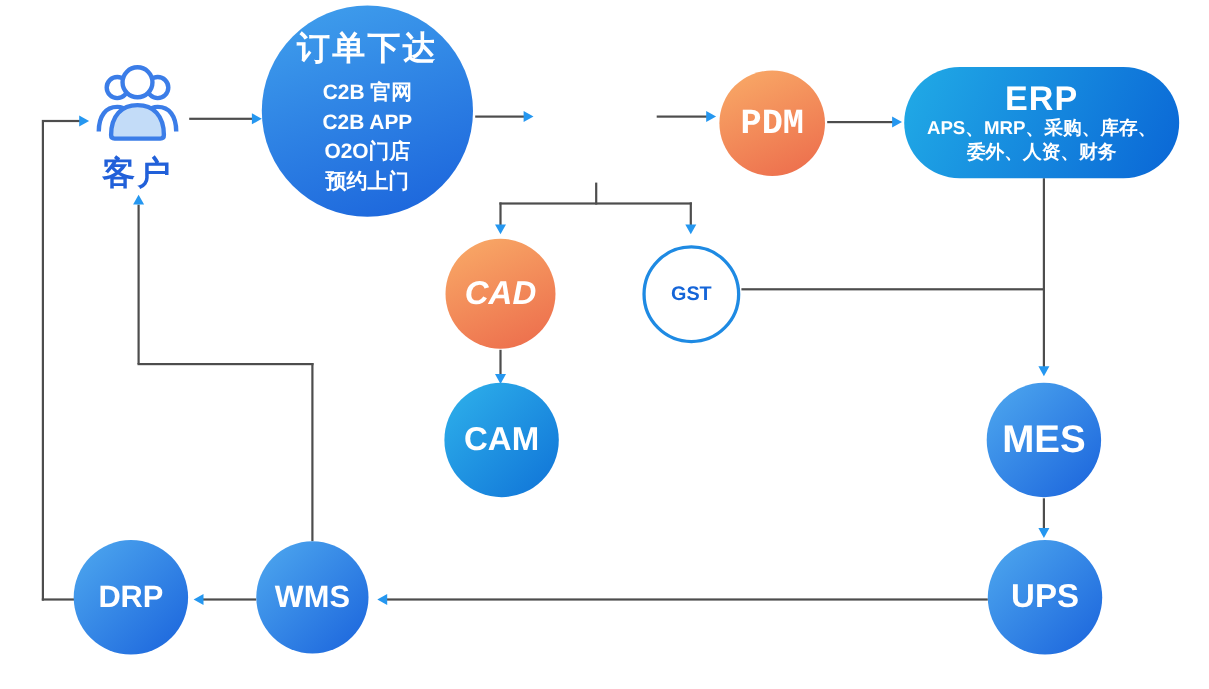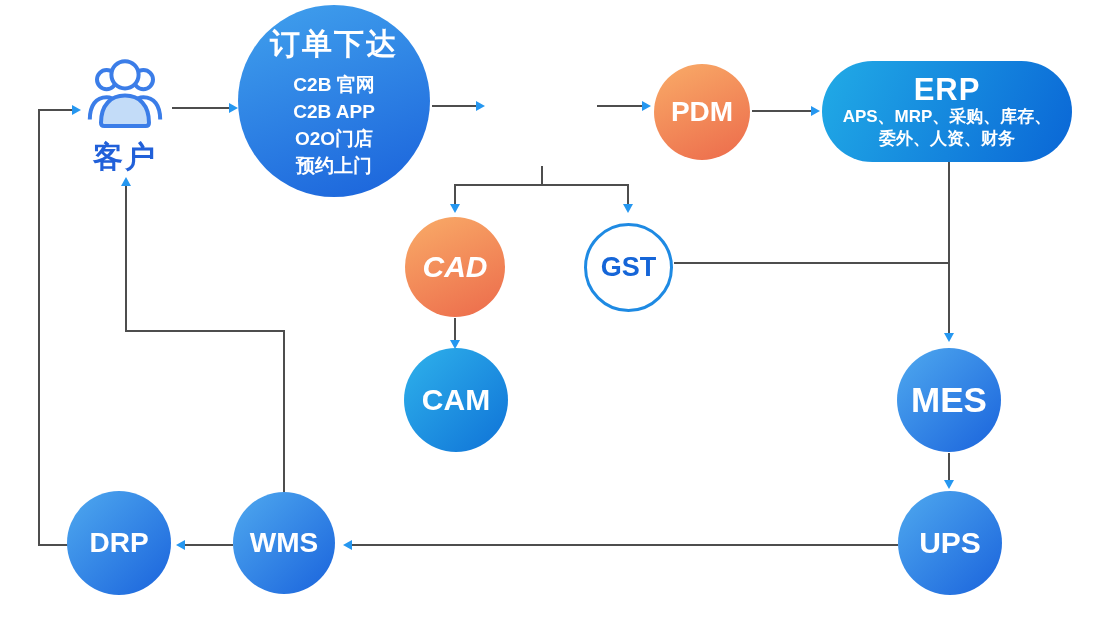--- a/index.html
+++ b/index.html
@@ -126,35 +126,35 @@
       <div class="big-title">订单下达</div>
       <div class="big-item">C2B 官网</div>
       <div class="big-item">C2B APP</div>
       <div class="big-item">O2O门店</div>
       <div class="big-item">预约上门</div>
     </div>
   </div>
 
 
   <div class="circle grad-orange" style="left:654px;top:64px;width:96px;height:96px;">
-    <span class="node-label" style="font-size:28px;">PDM</span>
+    <span class="node-label" style="font-size:32px;font-family:Liberation Mono, monospace;">PDM</span>
   </div>
 
   <div class="erp-pill" style="left:822px;top:61px;width:250px;height:101px;">
     <div class="erp-title">ERP</div>
     <div class="erp-sub">APS、MRP、采购、库存、</div>
     <div class="erp-sub">委外、人资、财务</div>
   </div>
 
   <div class="circle grad-orange" style="left:405px;top:217px;width:100px;height:100px;font-style:italic;">
     <span class="node-label" style="font-size:30px;">CAD</span>
   </div>
 
   <div class="circle gst-style" style="left:584px;top:223px;width:89px;height:89px;">
-    <span class="node-label" style="font-size:27px;">GST</span>
+    <span class="node-label" style="font-size:18px;">GST</span>
   </div>
 
   <div class="circle grad-cyan" style="left:404px;top:348px;width:104px;height:104px;">
     <span class="node-label" style="font-size:30px;">CAM</span>
   </div>
 
   <div class="circle grad-blue" style="left:897px;top:348px;width:104px;height:104px;">
     <span class="node-label" style="font-size:35px;">MES</span>
   </div>
 

